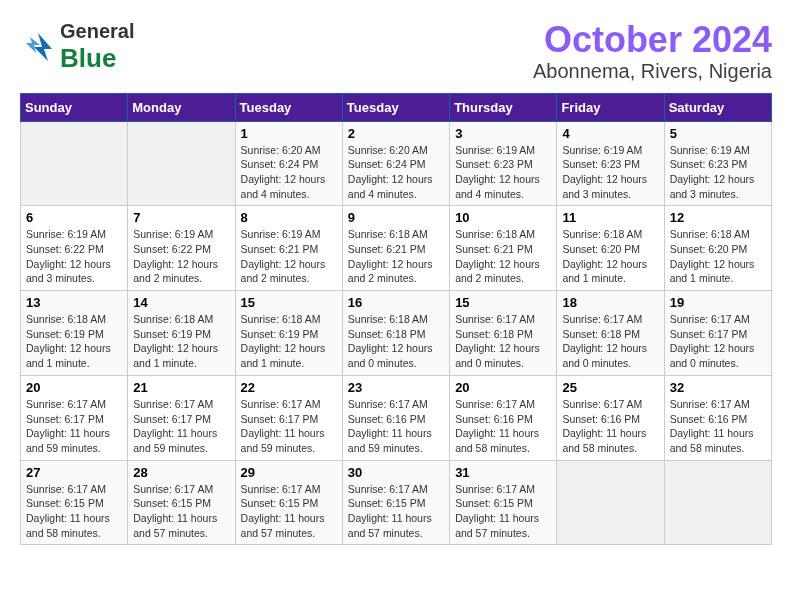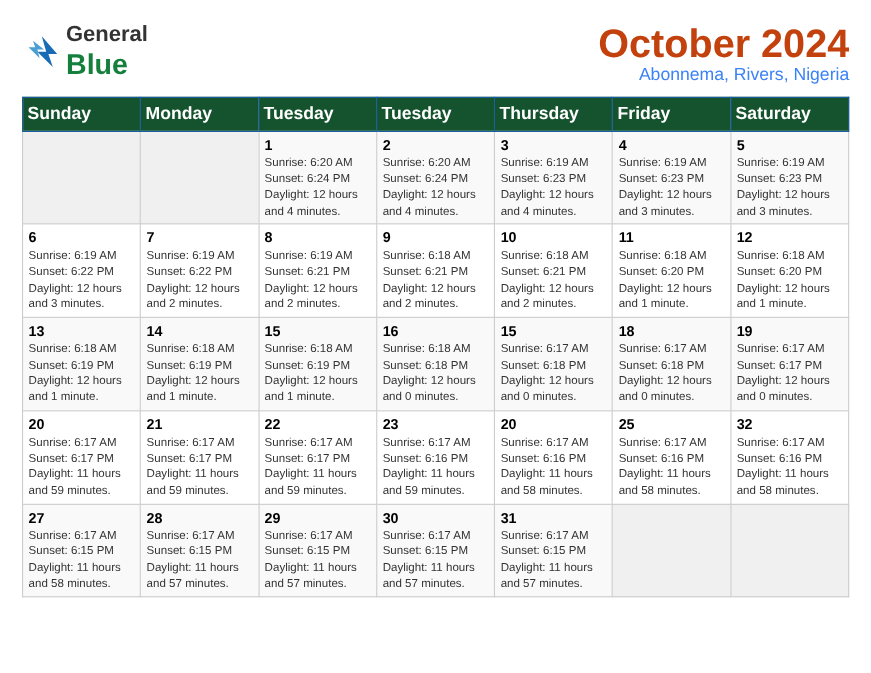--- a/index.html
+++ b/index.html
@@ -25,39 +25,39 @@
       display: flex;
       align-items: center;
       gap: 4px;
     }
     .title-block {
       text-align: right;
     }
     .title-block h1 {
       font-size: 36px;
       font-weight: bold;
-      color: #c2410c;
+      color: #8b5cf6;
       line-height: 1.1;
     }
     .title-block h2 {
-      font-size: 16px;
+      font-size: 20px;
       font-weight: normal;
-      color: #3b82f6;
+      color: #404040;
     }
     .calendar {
       width: 100%;
       border-collapse: collapse;
       font-size: 11px;
     }
     .calendar thead tr th {
-      background-color: #14532d;
+      background-color: #4c1d95;
       color: #fff;
       padding: 6px 4px;
       text-align: left;
-      font-size: 16px;
+      font-size: 13px;
       border: 1px solid #1a5fa0;
     }
     .calendar tbody tr td {
       border: 1px solid #ccc;
       vertical-align: top;
       padding: 4px 5px;
       min-height: 80px;
       background: #fff;
     }
     .calendar tbody tr:nth-child(odd) td {

